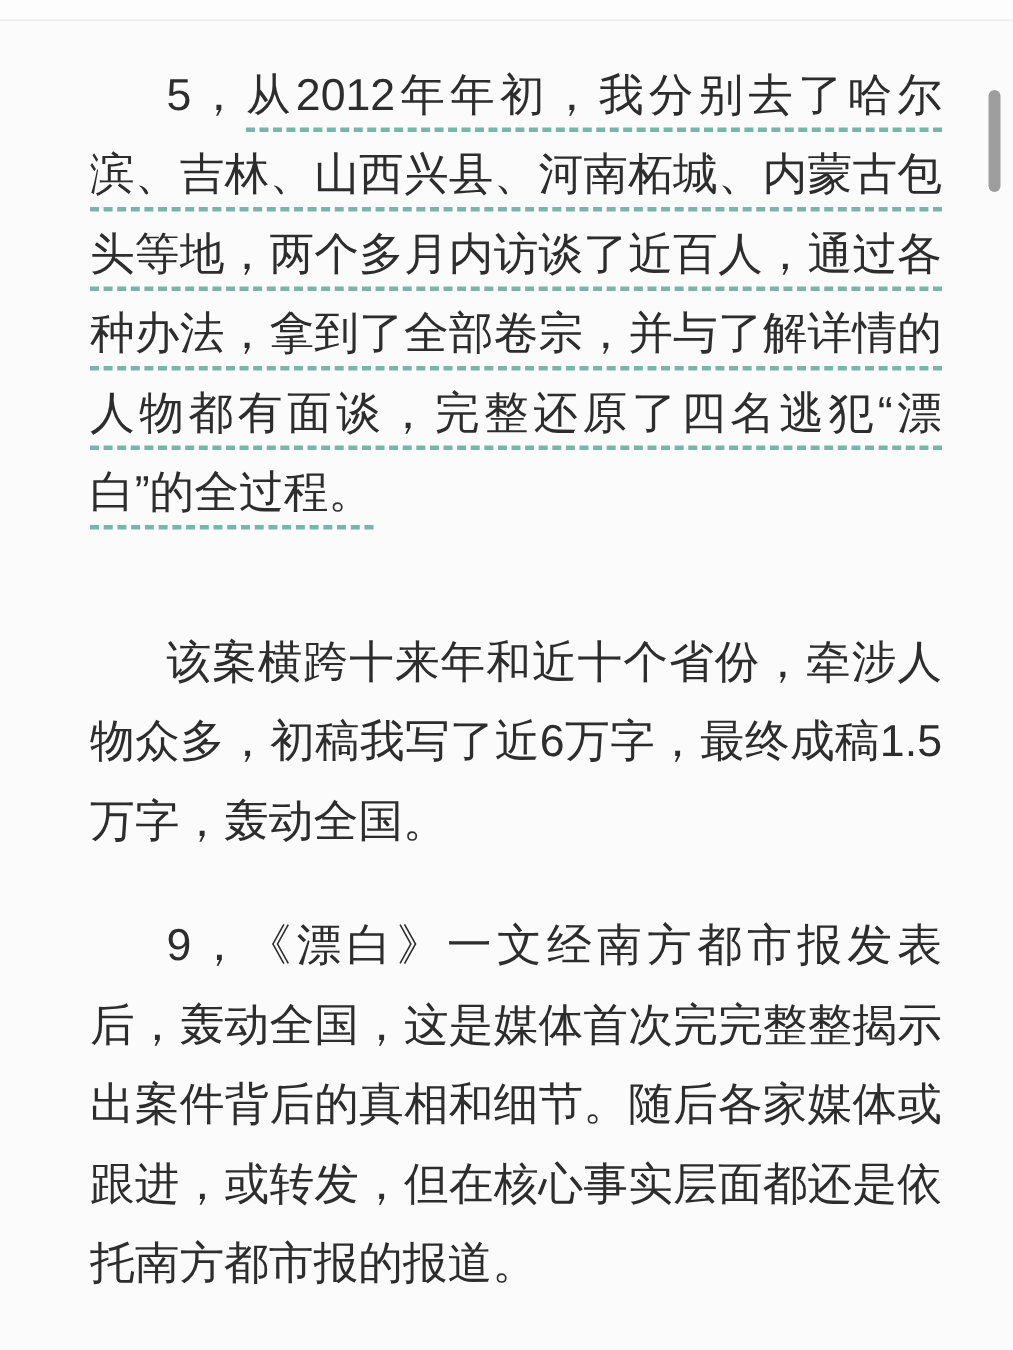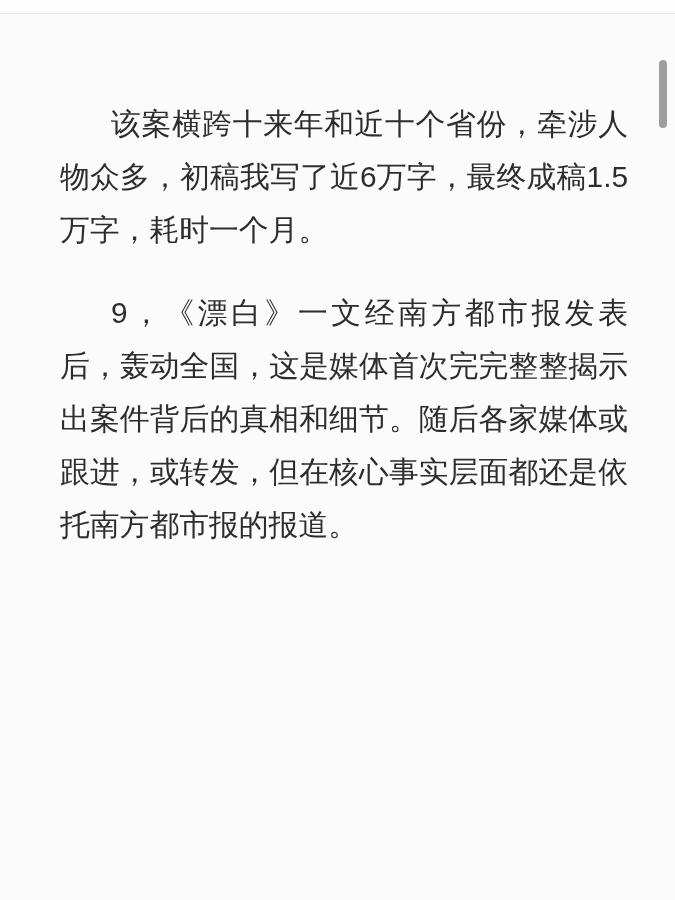--- a/index.html
+++ b/index.html
@@ -52,17 +52,18 @@
     opacity:.85;
   }
 </style>
 </head>
 <body>
 
 <div class="top-strip"></div>
 <div class="top-divider"></div>
 
 <div class="article">
-  <p class="para para-2">该案横跨十来年和近十个省份，牵涉人物众多，初稿我写了近6万字，最终成稿1.5万字，耗时一个月。</p>
+  <p class="para para-1"><span>5，</span><span class="underlined">从2012年年初，我分别去了哈尔滨、吉林、山西兴县、河南柘城、内蒙古包头等地，两个多月内访谈了近百人，通过各种办法，拿到了全部卷宗，并与了解详情的人物都有面谈，完整还原了四名逃犯“漂白”的全过程。</span></p>
+  <p class="para para-2">该案横跨十来年和近十个省份，牵涉人物众多，初稿我写了近6万字，最终成稿1.5万字，轰动全国。</p>
   <p class="para para-3">9，《漂白》一文经南方都市报发表后，轰动全国，这是媒体首次完完整整揭示出案件背后的真相和细节。随后各家媒体或跟进，或转发，但在核心事实层面都还是依托南方都市报的报道。</p>
 </div>
 
 <div class="scrollbar-thumb"></div>
 
 </body></html>

